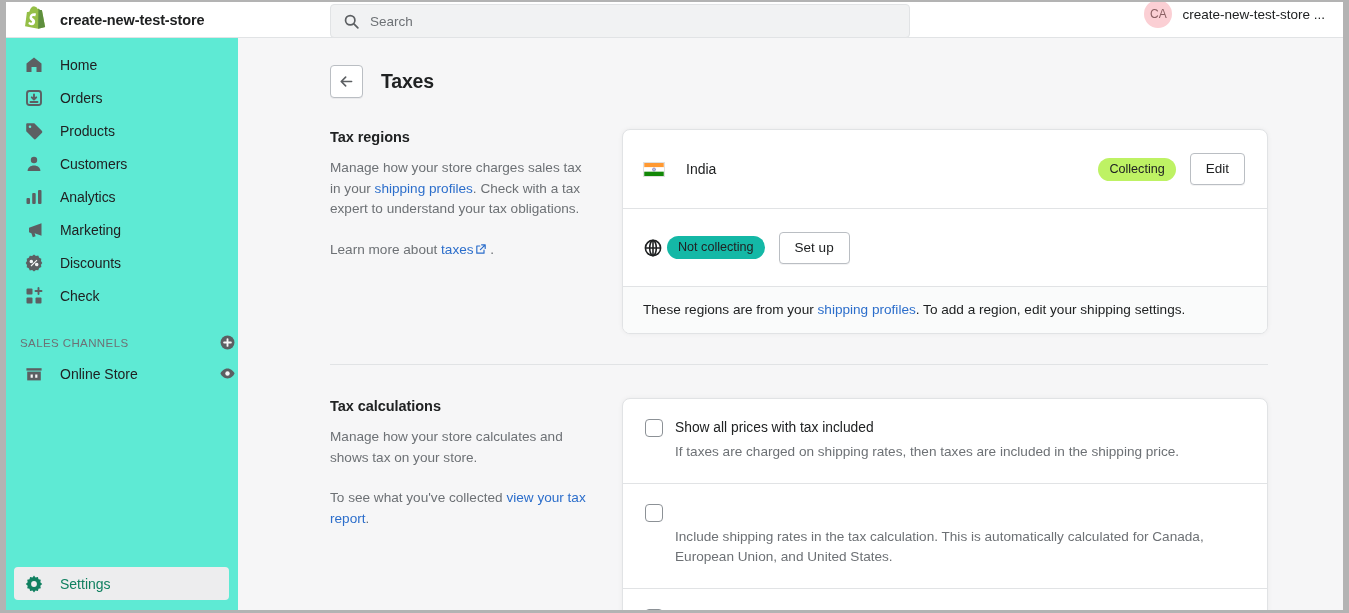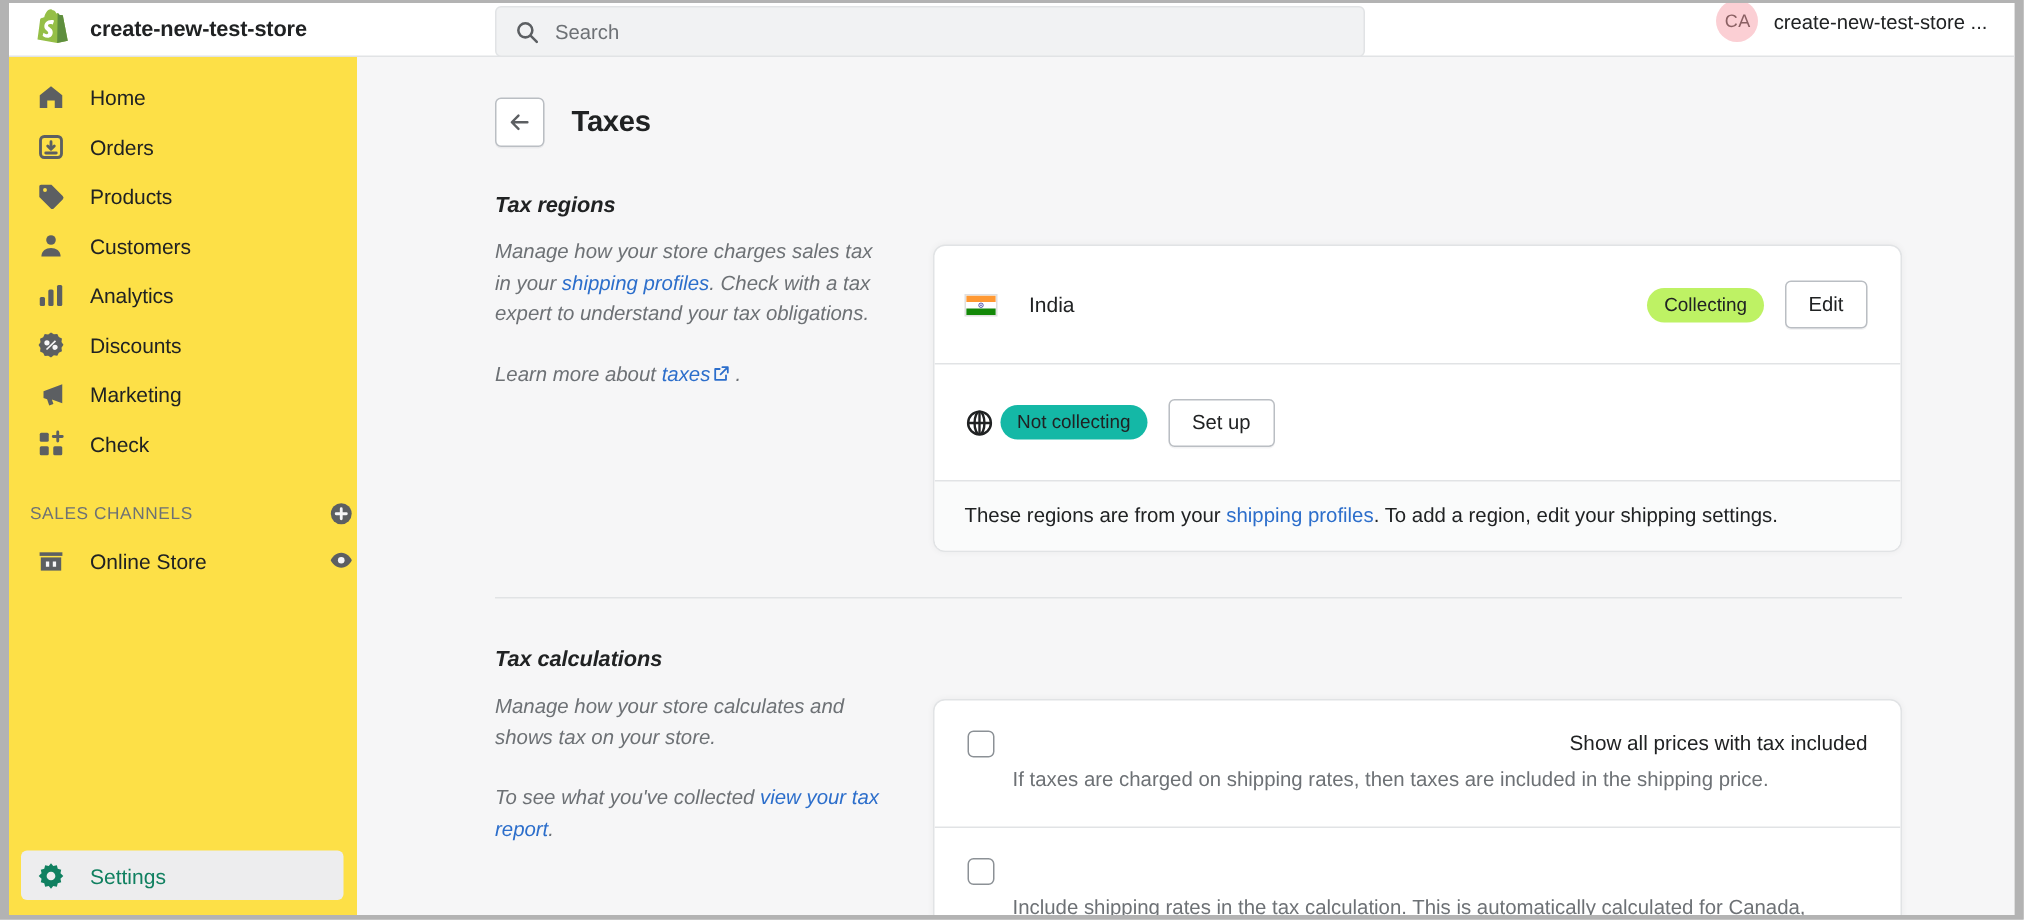--- a/index.html
+++ b/index.html
@@ -64,21 +64,21 @@
     flex: 0 0 auto;
   }
   .account-name {
     font-size: 13.5px; color: #202223; white-space: nowrap;
   }
 
   
   .sidebar {
     position: absolute; left: 0; top: 36px;
     width: 247px; height: 572px;
-    background: #fde047;
+    background: #5eead4;
     border-right: 1px solid #e1e3e5;
     padding-top: 10px;
   }
   .nav-item {
     display: flex; align-items: center; gap: 16px;
     height: 33px; margin: 0 8px;
     padding-left: 10px; border-radius: 4px;
     cursor: pointer; position: relative;
   }
   .nav-icon {
@@ -139,41 +139,40 @@
   .back-btn svg { width: 17px; height: 17px; color: #5c5f62; }
   .page-title {
     font-size: 19.5px; font-weight: 600; color: #202223;
     letter-spacing: -0.2px;
   }
 
   .section {
     display: flex; padding-left: 92px; padding-right: 75px;
   }
   .section-left {
-    width: 292px; flex: 0 0 292px; padding-right: 32px; font-style: italic;
+    width: 292px; flex: 0 0 292px; padding-right: 32px;
   }
   .section-right { flex: 1; }
   .col-title {
     font-size: 14.5px; font-weight: 600; color: #202223;
     margin-bottom: 13px; letter-spacing: -0.05px;
   }
   .col-text {
     font-size: 13.6px; color: #6d7175; line-height: 20.5px;
   }
   .col-text + .col-text { margin-top: 20px; }
   a.link { color: #2c6ecb; text-decoration: none; cursor: pointer; }
   .ext-icon { width: 12px; height: 12px; vertical-align: -1px; margin-left: 1px; }
 
   .card {
     background: #ffffff;
     border: 1px solid #e1e3e5;
     border-radius: 8px;
     box-shadow: 0 0 5px rgba(23,24,24,0.05);
     overflow: hidden;
-    margin-top: 34px;
   }
   .region-row {
     display: flex; align-items: center;
     height: 78px; padding: 0 22px 0 20px;
   }
   .region-row + .region-row { border-top: 1px solid #e1e3e5; }
   .region-flag { width: 24px; flex: 0 0 24px; display:flex; align-items:center; }
   .flag-india {
     width: 22px; height: 15px; display:block;
     border: 0.5px solid #e0e0e0;
@@ -206,21 +205,21 @@
 
   .divider {
     height: 1px; background: #e1e3e5;
     margin: 30px 75px 0 92px;
   }
 
   .check-row {
     padding: 19px 22px 20px 22px;
   }
   .check-row + .check-row { border-top: 1px solid #e1e3e5; }
-  .check-head { display: flex; align-items: flex-start; gap: 12px; justify-content: space-between; }
+  .check-head { display: flex; align-items: flex-start; gap: 12px; }
   .checkbox {
     width: 18px; height: 18px; flex: 0 0 18px;
     border: 1.5px solid #8c9196; border-radius: 4px;
     background: #fff; cursor: pointer; margin-top: 1px;
   }
   .check-label {
     font-size: 13.8px; color: #202223; cursor: pointer;
     line-height: 19px;
   }
   .check-desc {
@@ -305,34 +304,34 @@
             <rect x="8.2" y="6" width="3.5" height="11" rx="1"></rect>
             <rect x="14" y="3" width="3.5" height="14" rx="1"></rect>
           </svg>
       </span>
       <span class="nav-label">Analytics</span>
     </div>
 
     <div class="nav-item">
       <span class="nav-icon">
         <svg viewBox="0 0 20 20" fill="currentColor">
+            <path d="M17.5 3.2 5 7.8v4.5l2.4.9 1.4 4.1 2.8-1-1-3 6.9 2.5z"></path>
+          </svg>
+      </span>
+      <span class="nav-label">Marketing</span>
+    </div>
+
+    <div class="nav-item">
+      <span class="nav-icon">
+        <svg viewBox="0 0 20 20" fill="currentColor">
             <path d="M10 1.6l1.9 1.3 2.3-.3 1 2.1 2.1 1-.3 2.3 1.3 1.9-1.3 1.9.3 2.3-2.1 1-1 2.1-2.3-.3L10 18.4l-1.9-1.3-2.3.3-1-2.1-2.1-1 .3-2.3L1.7 10l1.3-1.9-.3-2.3 2.1-1 1-2.1 2.3.3z"></path>
             <path d="M7.3 7.3a1.2 1.2 0 1 0 0 2.4 1.2 1.2 0 0 0 0-2.4zm5.4 3a1.2 1.2 0 1 0 0 2.4 1.2 1.2 0 0 0 0-2.4zM13 7.2l-6 5.8" stroke="#f6f6f7" stroke-width="1.1" fill="#f6f6f7"></path>
           </svg>
       </span>
       <span class="nav-label">Discounts</span>
-    </div>
-
-    <div class="nav-item">
-      <span class="nav-icon">
-        <svg viewBox="0 0 20 20" fill="currentColor">
-            <path d="M17.5 3.2 5 7.8v4.5l2.4.9 1.4 4.1 2.8-1-1-3 6.9 2.5z"></path>
-          </svg>
-      </span>
-      <span class="nav-label">Marketing</span>
     </div>
 
     <div class="nav-item">
       <span class="nav-icon">
         <svg viewBox="0 0 20 20" fill="currentColor">
             <rect x="2.5" y="2.5" width="6" height="6" rx="1"></rect>
             <rect x="2.5" y="11.5" width="6" height="6" rx="1"></rect>
             <rect x="11.5" y="11.5" width="6" height="6" rx="1"></rect>
             <path d="M14.5 2v6M11.5 5h6" stroke="currentColor" stroke-width="1.9" stroke-linecap="round"></path>
           </svg>

